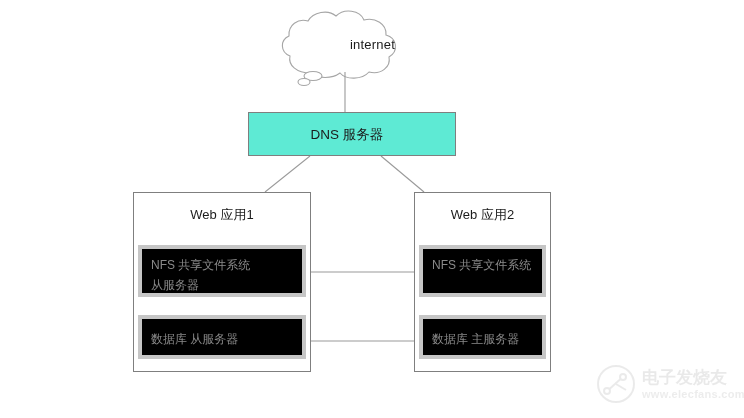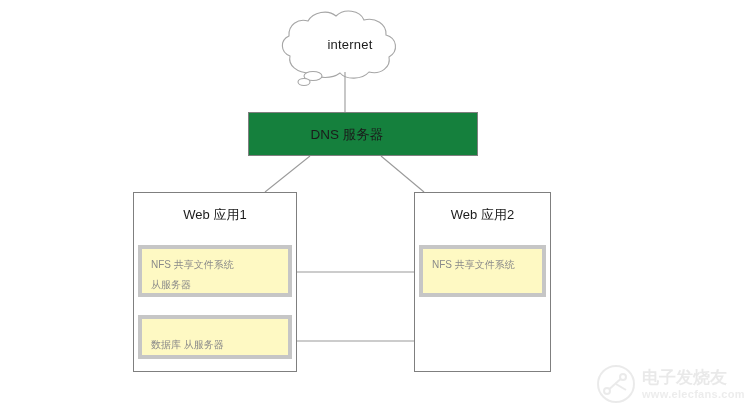--- a/index.html
+++ b/index.html
@@ -26,50 +26,50 @@
     left: 0; top: 0;
     width: 744px;
     height: 418px;
   }
   
   .cloud-label {
     position: absolute;
     left: 305px;
     top: 37px;
     width: 90px;
-    text-align: center;
+    text-align: right;
     font-size: 13px;
     color: #1b1b1b;
     letter-spacing: .2px;
   }
   
   .dns-box {
     position: absolute;
     left: 248px;
     top: 112px;
-    width: 230px;
+    width: 208px;
     height: 44px;
     border: 1px solid #7f7f7f;
-    background: #15803d;
+    background: #5eead4;
     box-sizing: border-box;
   }
   .dns-label {
     position: absolute;
     left: 0;
     top: 13px;
     width: 196px;
     text-align: center;
     font-size: 13.5px;
     color: #1b1b1b;
   }
   
   .app-box {
     position: absolute;
     top: 192px;
-    width: 164px;
+    width: 178px;
     height: 180px;
     border: 1px solid #7f7f7f;
     background: #ffffff;
     box-sizing: border-box;
   }
   .app-box.left  { left: 133px; }
   .app-box.right { left: 414px; width: 137px; }
   .app-title {
     position: absolute;
     top: 13px;
@@ -78,35 +78,35 @@
     text-align: center;
     font-size: 13px;
     color: #1b1b1b;
   }
   
   .inner-box {
     position: absolute;
     left: 4px;
     right: 4px;
     border: 4px solid #c6c6c6;
-    background: #fef9c3;
+    background: #000000;
     box-sizing: border-box;
     color: #8a8a8a;
-    font-size: 10px;
+    font-size: 12px;
     padding: 6px 9px 0 9px;
     line-height: 20px;
   }
   .inner-box.nfs {
     top: 52px;
     height: 52px;
   }
   .inner-box.db {
     top: 122px;
     height: 44px;
-    padding-top: 16px;
+    padding-top: 10px;
   }
   .inner-line2 { display: block; }
   
   .watermark {
     position: absolute;
     left: 596px;
     top: 362px;
     width: 142px;
     height: 48px;
     opacity: .30;
@@ -191,20 +191,23 @@
     </div>
   </div>
 
   <div class="app-box right">
     <div class="app-title">Web 应用2</div>
 
     <div class="inner-box nfs">
       <span>NFS 共享文件系统</span>
     </div>
 
+    <div class="inner-box db">
+      <span>数据库 主服务器</span>
+    </div>
   </div>
 
   <div class="watermark">
     <svg class="wm-logo" viewBox="0 0 40 40">
       <circle cx="20" cy="20" r="18" fill="none" stroke="#bdbdbd" stroke-width="2"></circle>
       <line x1="9" y1="29" x2="29" y2="11" stroke="#bdbdbd" stroke-width="2"></line>
       <circle cx="11" cy="27" r="3" fill="#ffffff" stroke="#bdbdbd" stroke-width="2"></circle>
       <circle cx="27" cy="13" r="3" fill="#ffffff" stroke="#bdbdbd" stroke-width="2"></circle>
       <path d="M 20 20 L 30 26" fill="none" stroke="#bdbdbd" stroke-width="2"></path>
     </svg>

